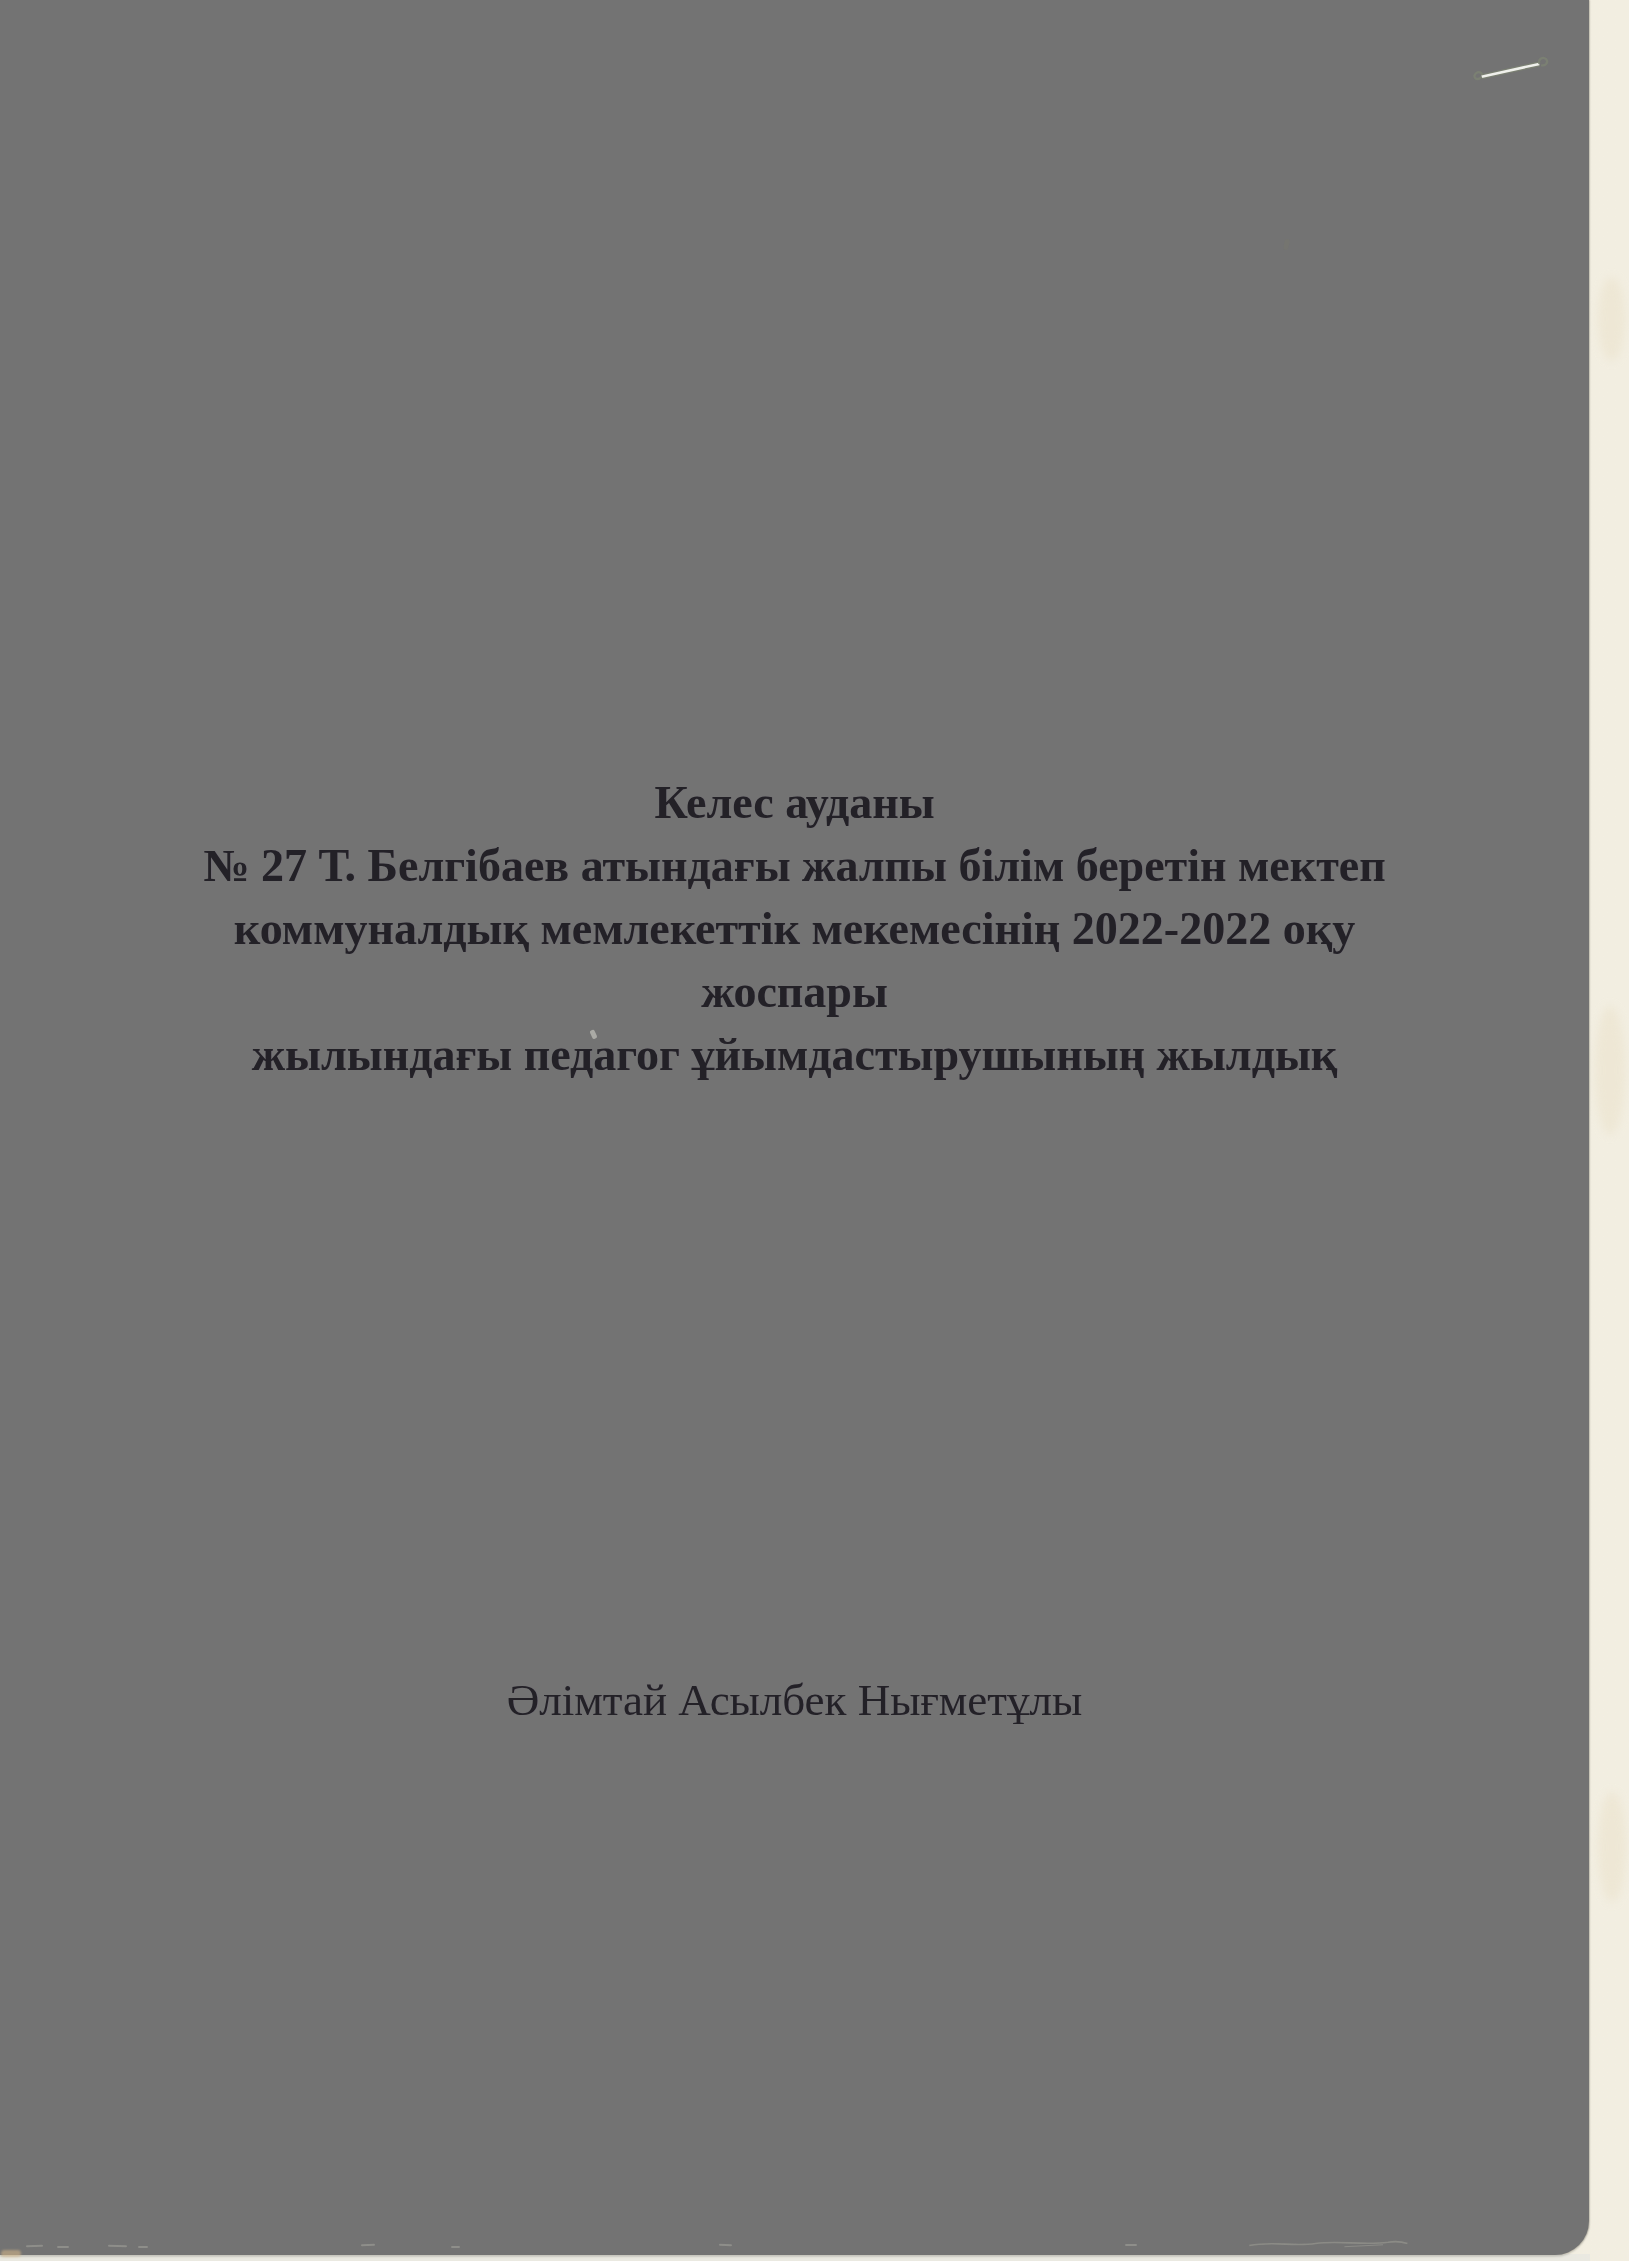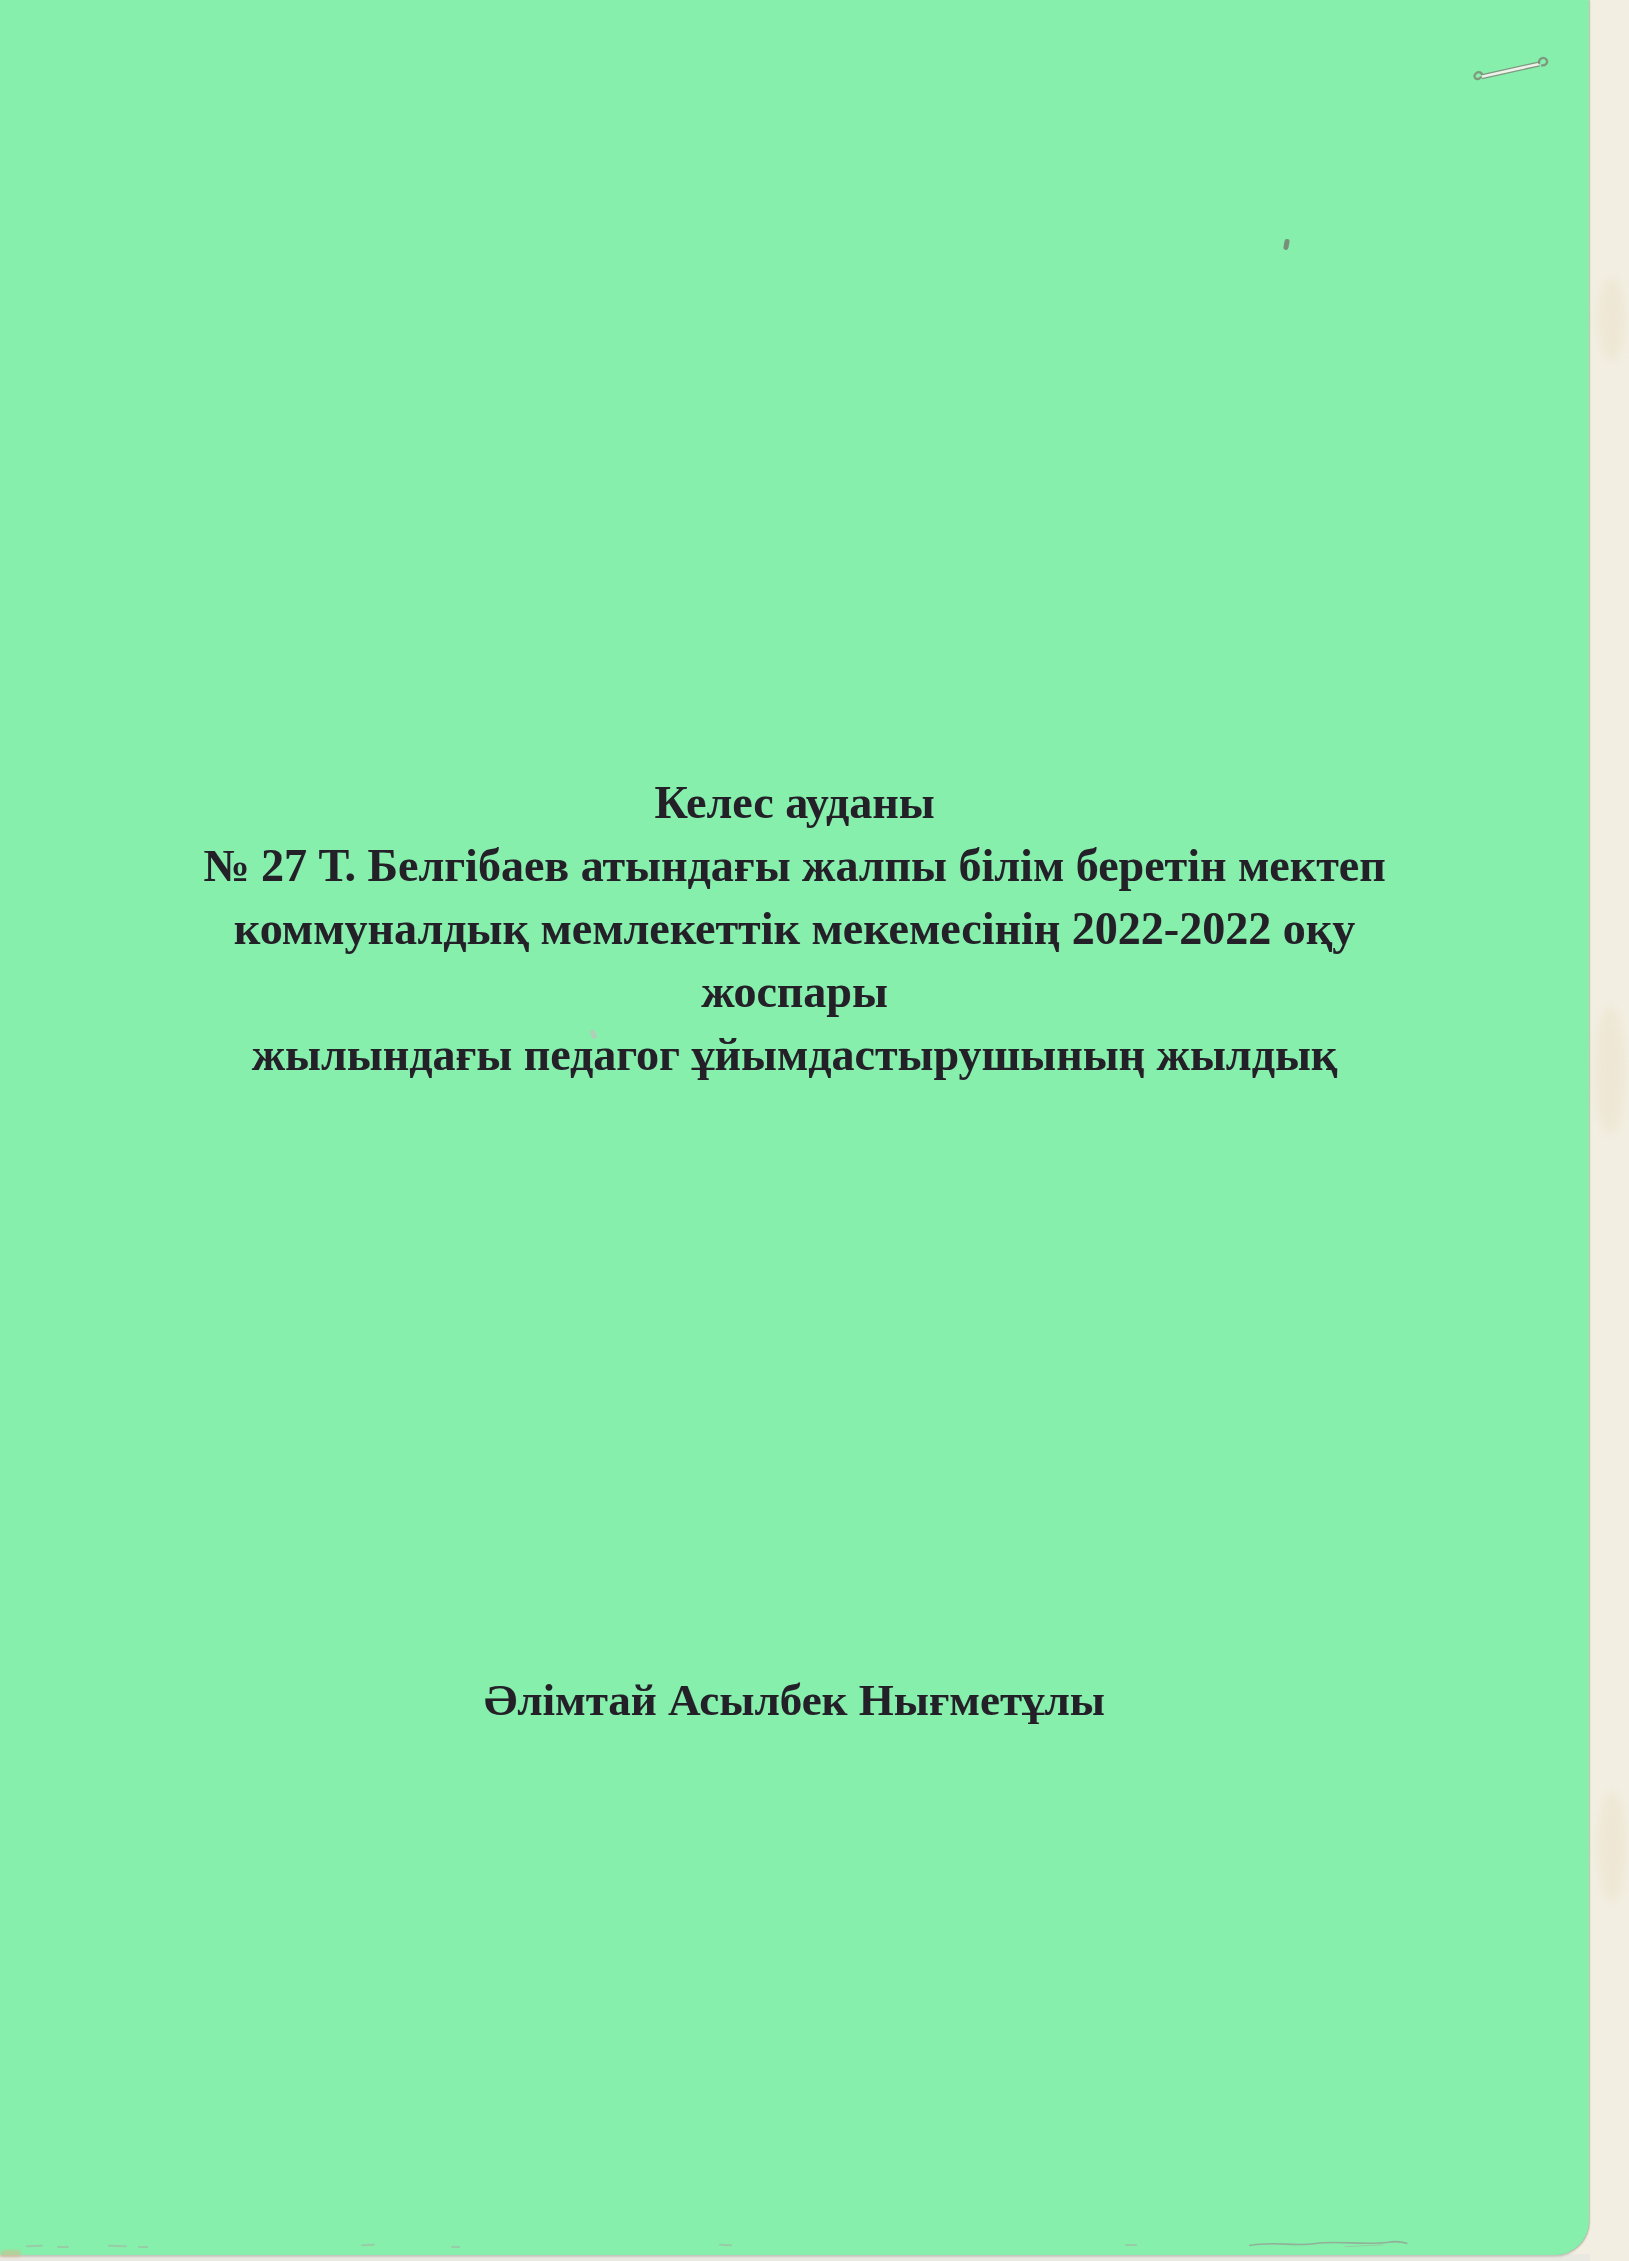--- a/index.html
+++ b/index.html
@@ -25,21 +25,21 @@
     background: #eae9e1;
   }
 
   
   .paper {
     position: absolute;
     left: 0;
     top: 0;
     width: 1589px;
     height: 2255px;
-    background: #86efac;
+    background: #737373;
     border-bottom-right-radius: 34px;
     box-shadow: 0.6px 0 1.3px rgba(95, 90, 75, 0.28),
                 0 1.3px 1.9px rgba(95, 95, 88, 0.22);
   }
 
   
   .strip-stain {
     position: absolute;
     background: #ece4cf;
     border-radius: 50%;
@@ -65,21 +65,21 @@
   }
   .title-line { white-space: nowrap; }
 
   
   .author-block {
     position: absolute;
     left: 0;
     top: 1669px;
     width: 1589px;
     text-align: center;
-    font-weight: bold;
+    font-weight: normal;
     font-size: 45px;
     line-height: 62px;
     color: #232127;
     text-shadow: 0.4px 0.4px 0.3px rgba(105, 85, 125, 0.28);
   }
   .author-line { white-space: nowrap; }
 
   
   .pen-mark {
     position: absolute;

